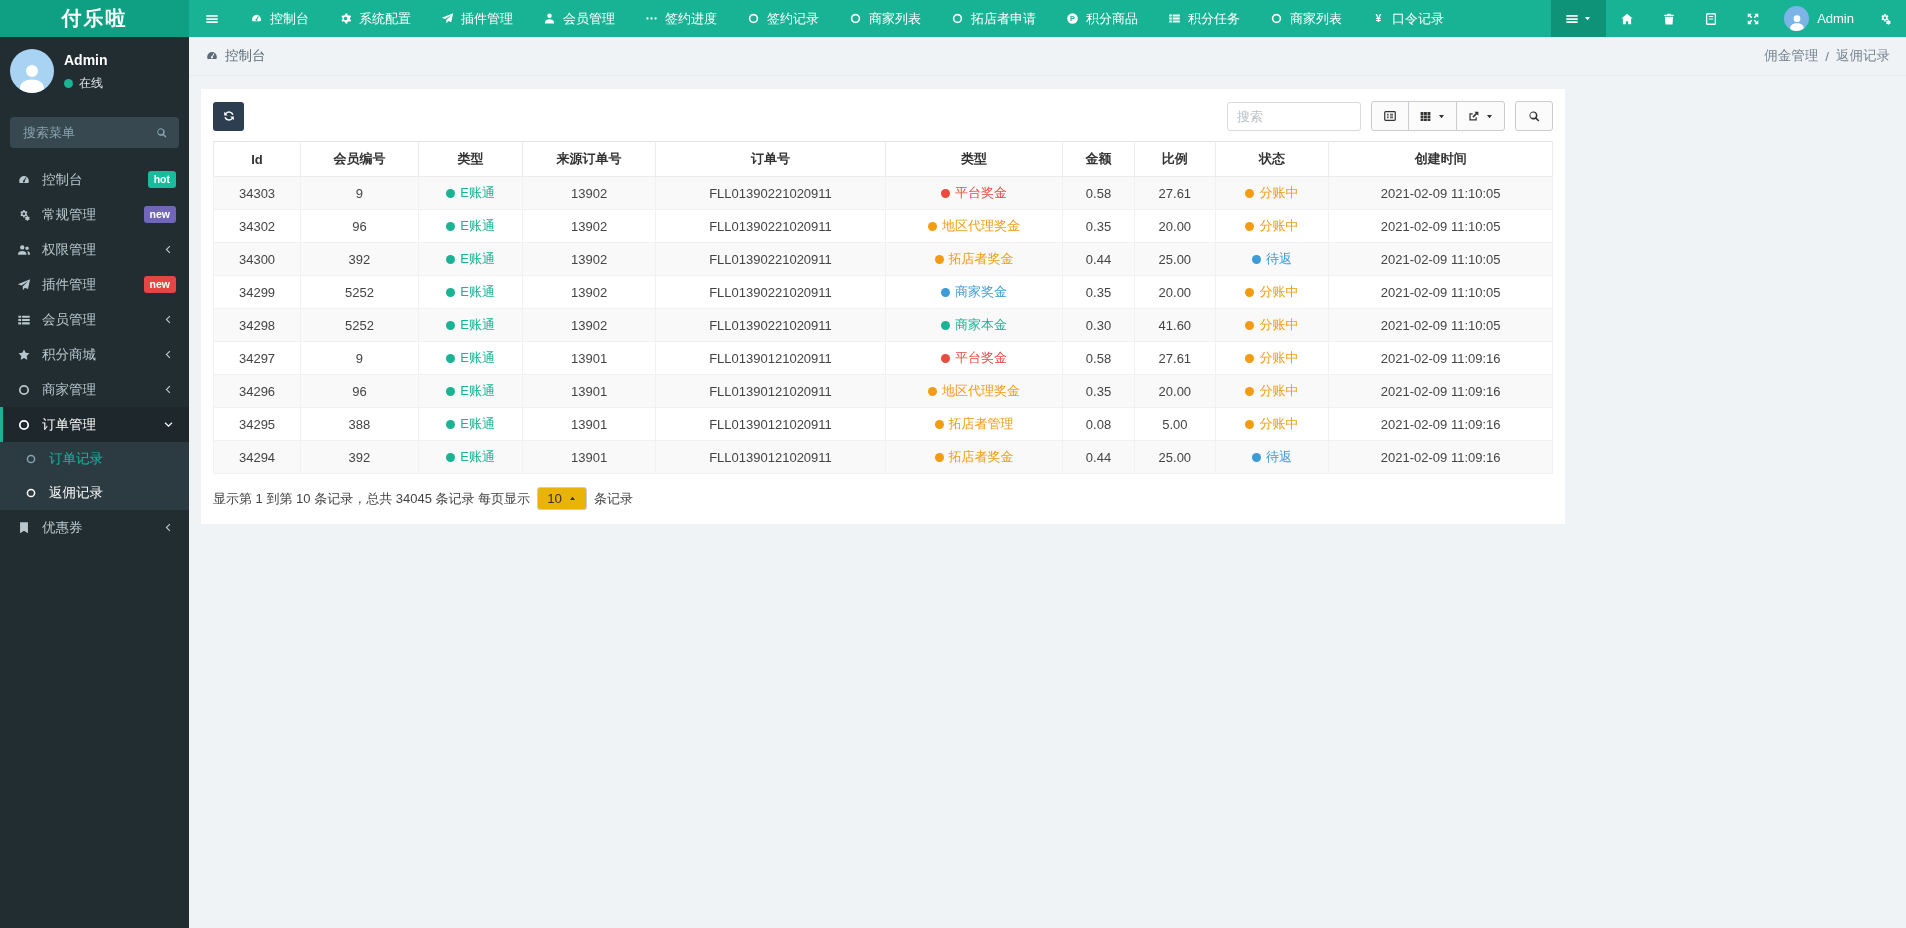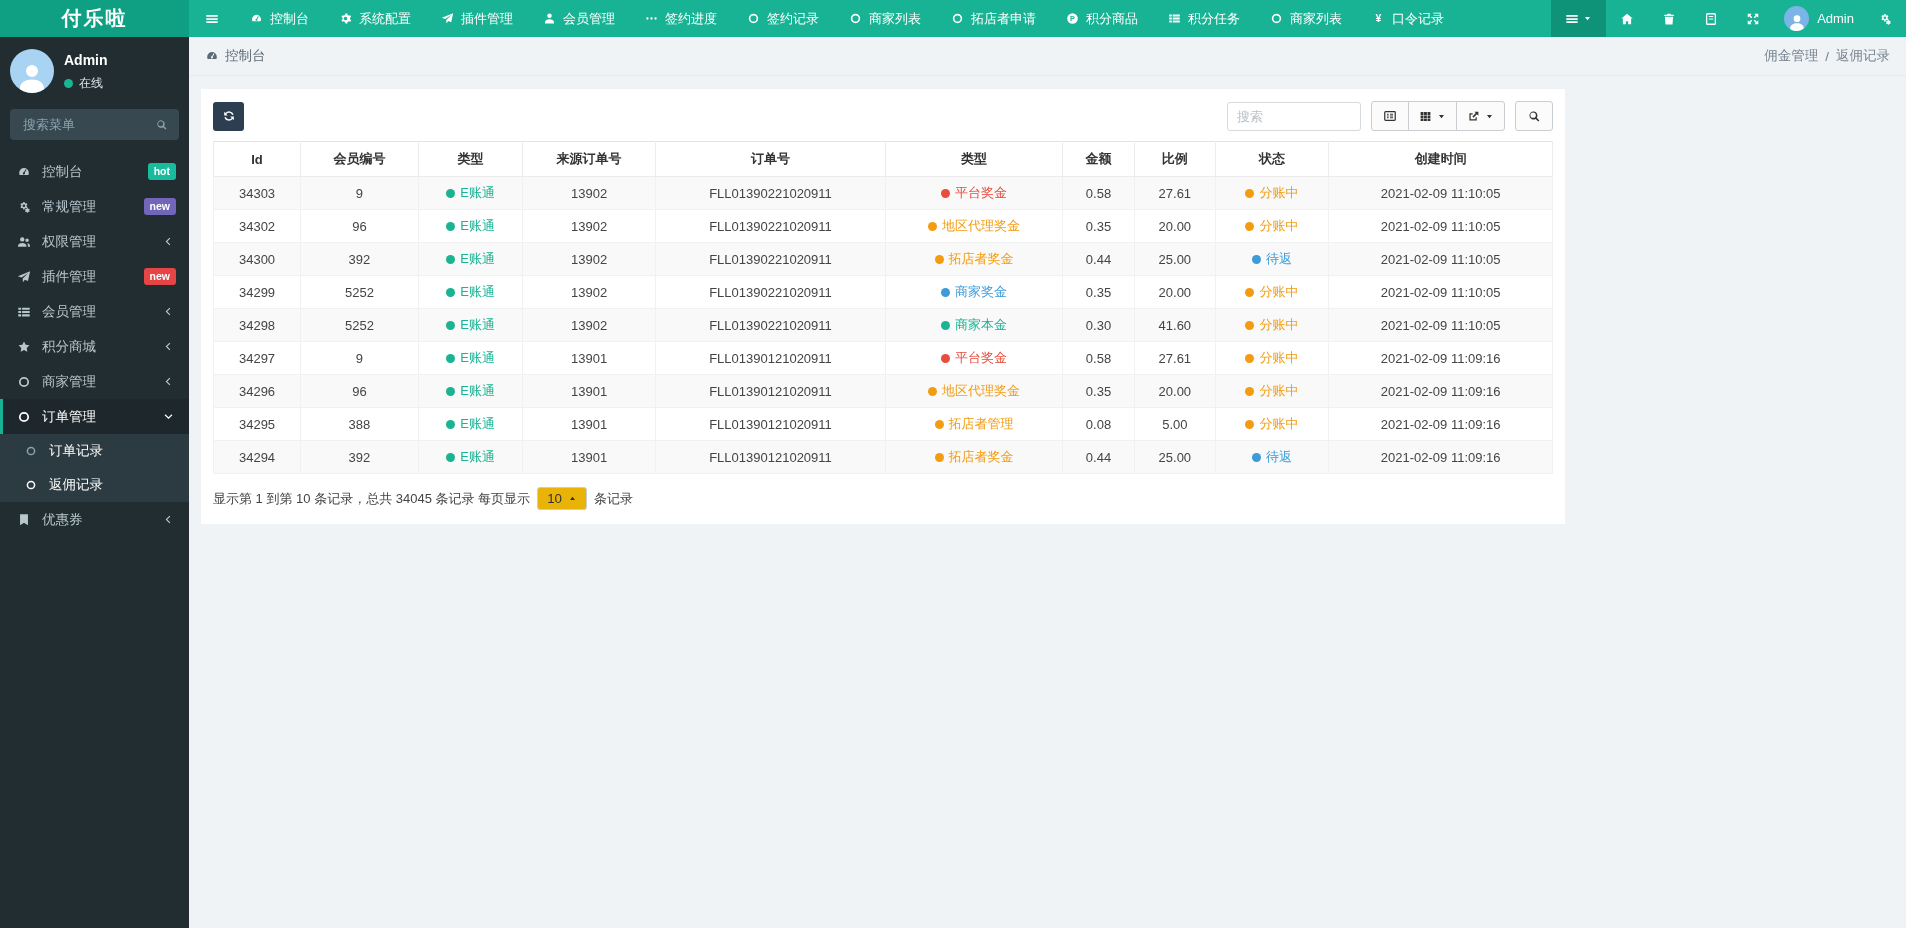--- a/index.html
+++ b/index.html
@@ -29,37 +29,37 @@
   .content{flex:1;overflow:hidden;}
 
   
   .user-panel{display:flex;gap:10px;padding:12px 10px 8px;}
   .avatar-lg{width:44px;height:44px;border-radius:50%;background:#a9d3f2;display:flex;
     align-items:flex-end;justify-content:center;overflow:hidden;color:#fff;flex-shrink:0;}
   .user-meta{padding-top:3px;}
   .user-name{color:#fff;font-weight:bold;font-size:14px;margin-bottom:7px;}
   .user-status{color:#e3e9ec;font-size:12px;display:flex;align-items:center;gap:6px;}
   .status-dot{width:9px;height:9px;border-radius:50%;background:#1ab394;display:inline-block;}
-  .sidebar-search{margin:8px 10px 14px;background:#374850;border-radius:4px;display:flex;
+  .sidebar-search{margin:16px 10px 14px;background:#374850;border-radius:4px;display:flex;
     align-items:center;padding:7px 11px;gap:6px;}
   .sidebar-search input{flex:1;background:transparent;border:none;outline:none;color:#ccc;
     font-size:13px;width:100px;}
   .sidebar-search input::placeholder{color:#8aa4af;}
   .sidebar-search .icon{color:#8aa4af;}
   .sidebar-menu{list-style:none;margin:0;padding:0;font-size:13.5px;}
   .menu-item{display:flex;align-items:center;gap:10px;height:35px;padding:0 13px;
     color:#b8c7ce;cursor:pointer;border-left:3px solid transparent;}
   .menu-item .icon{width:16px;color:#b8c7ce;}
   .menu-item .label{flex:1;}
   .menu-item.active{background:#1e282c;border-left-color:#17b394;color:#fff;}
   .menu-item.active .icon{color:#fff;}
   .badge{font-size:10.5px;font-weight:bold;color:#fff;padding:2px 6px;border-radius:3px;line-height:1.2;}
   .chevron{color:#8aa4af;}
   .submenu{list-style:none;margin:0;padding:0;background:#2c3b41;}
-  .submenu .menu-item{height:34px;padding-left:23px;color:#ffffff;border-left:none;}
+  .submenu .menu-item{height:34px;padding-left:23px;color:#14b8a6;border-left:none;}
   .submenu .menu-item .icon{color:#8aa4af;}
   .submenu .menu-item.current{color:#fff;}
   .submenu .menu-item.current .icon{color:#fff;}
 
   
   .content-header{display:flex;justify-content:space-between;align-items:center;
     padding:10px 16px;font-size:13.5px;color:#5c6b77;border-bottom:1px solid #e5eaee;}
   .bc-left{display:flex;align-items:center;gap:6px;}
   .bc-right{display:flex;align-items:center;gap:7px;color:#76838f;}
   .bc-right .crumb{cursor:pointer;}

